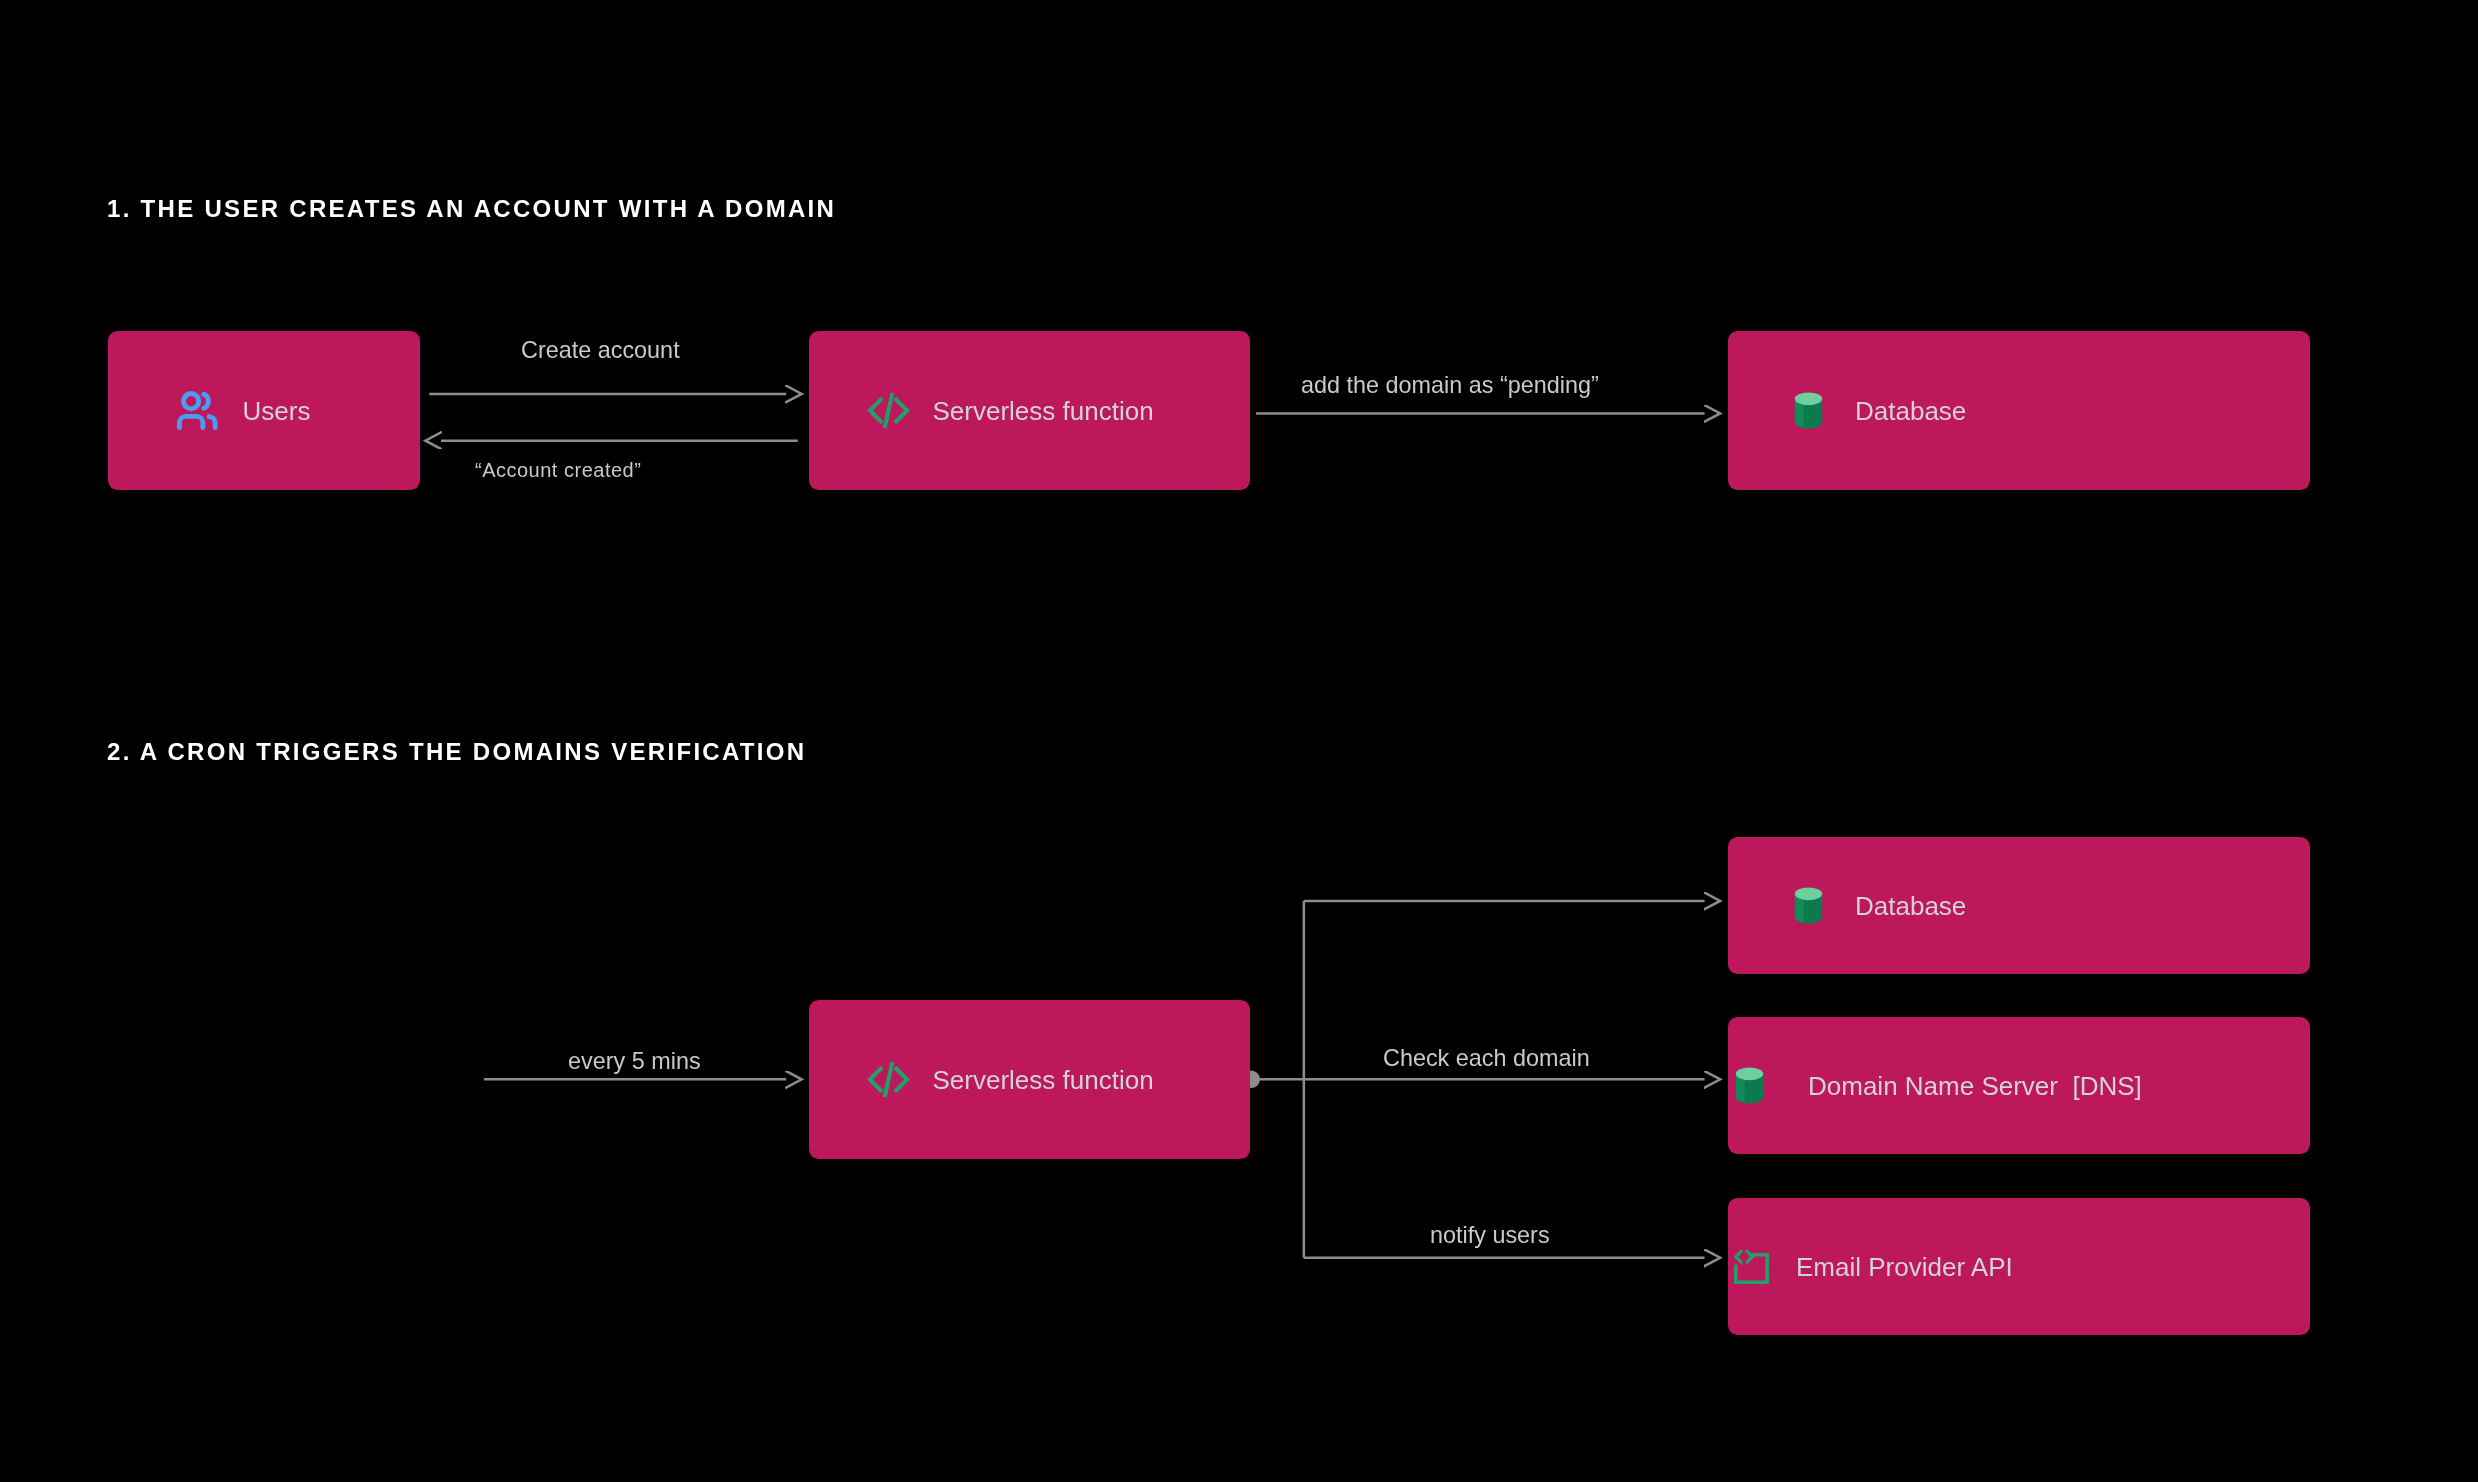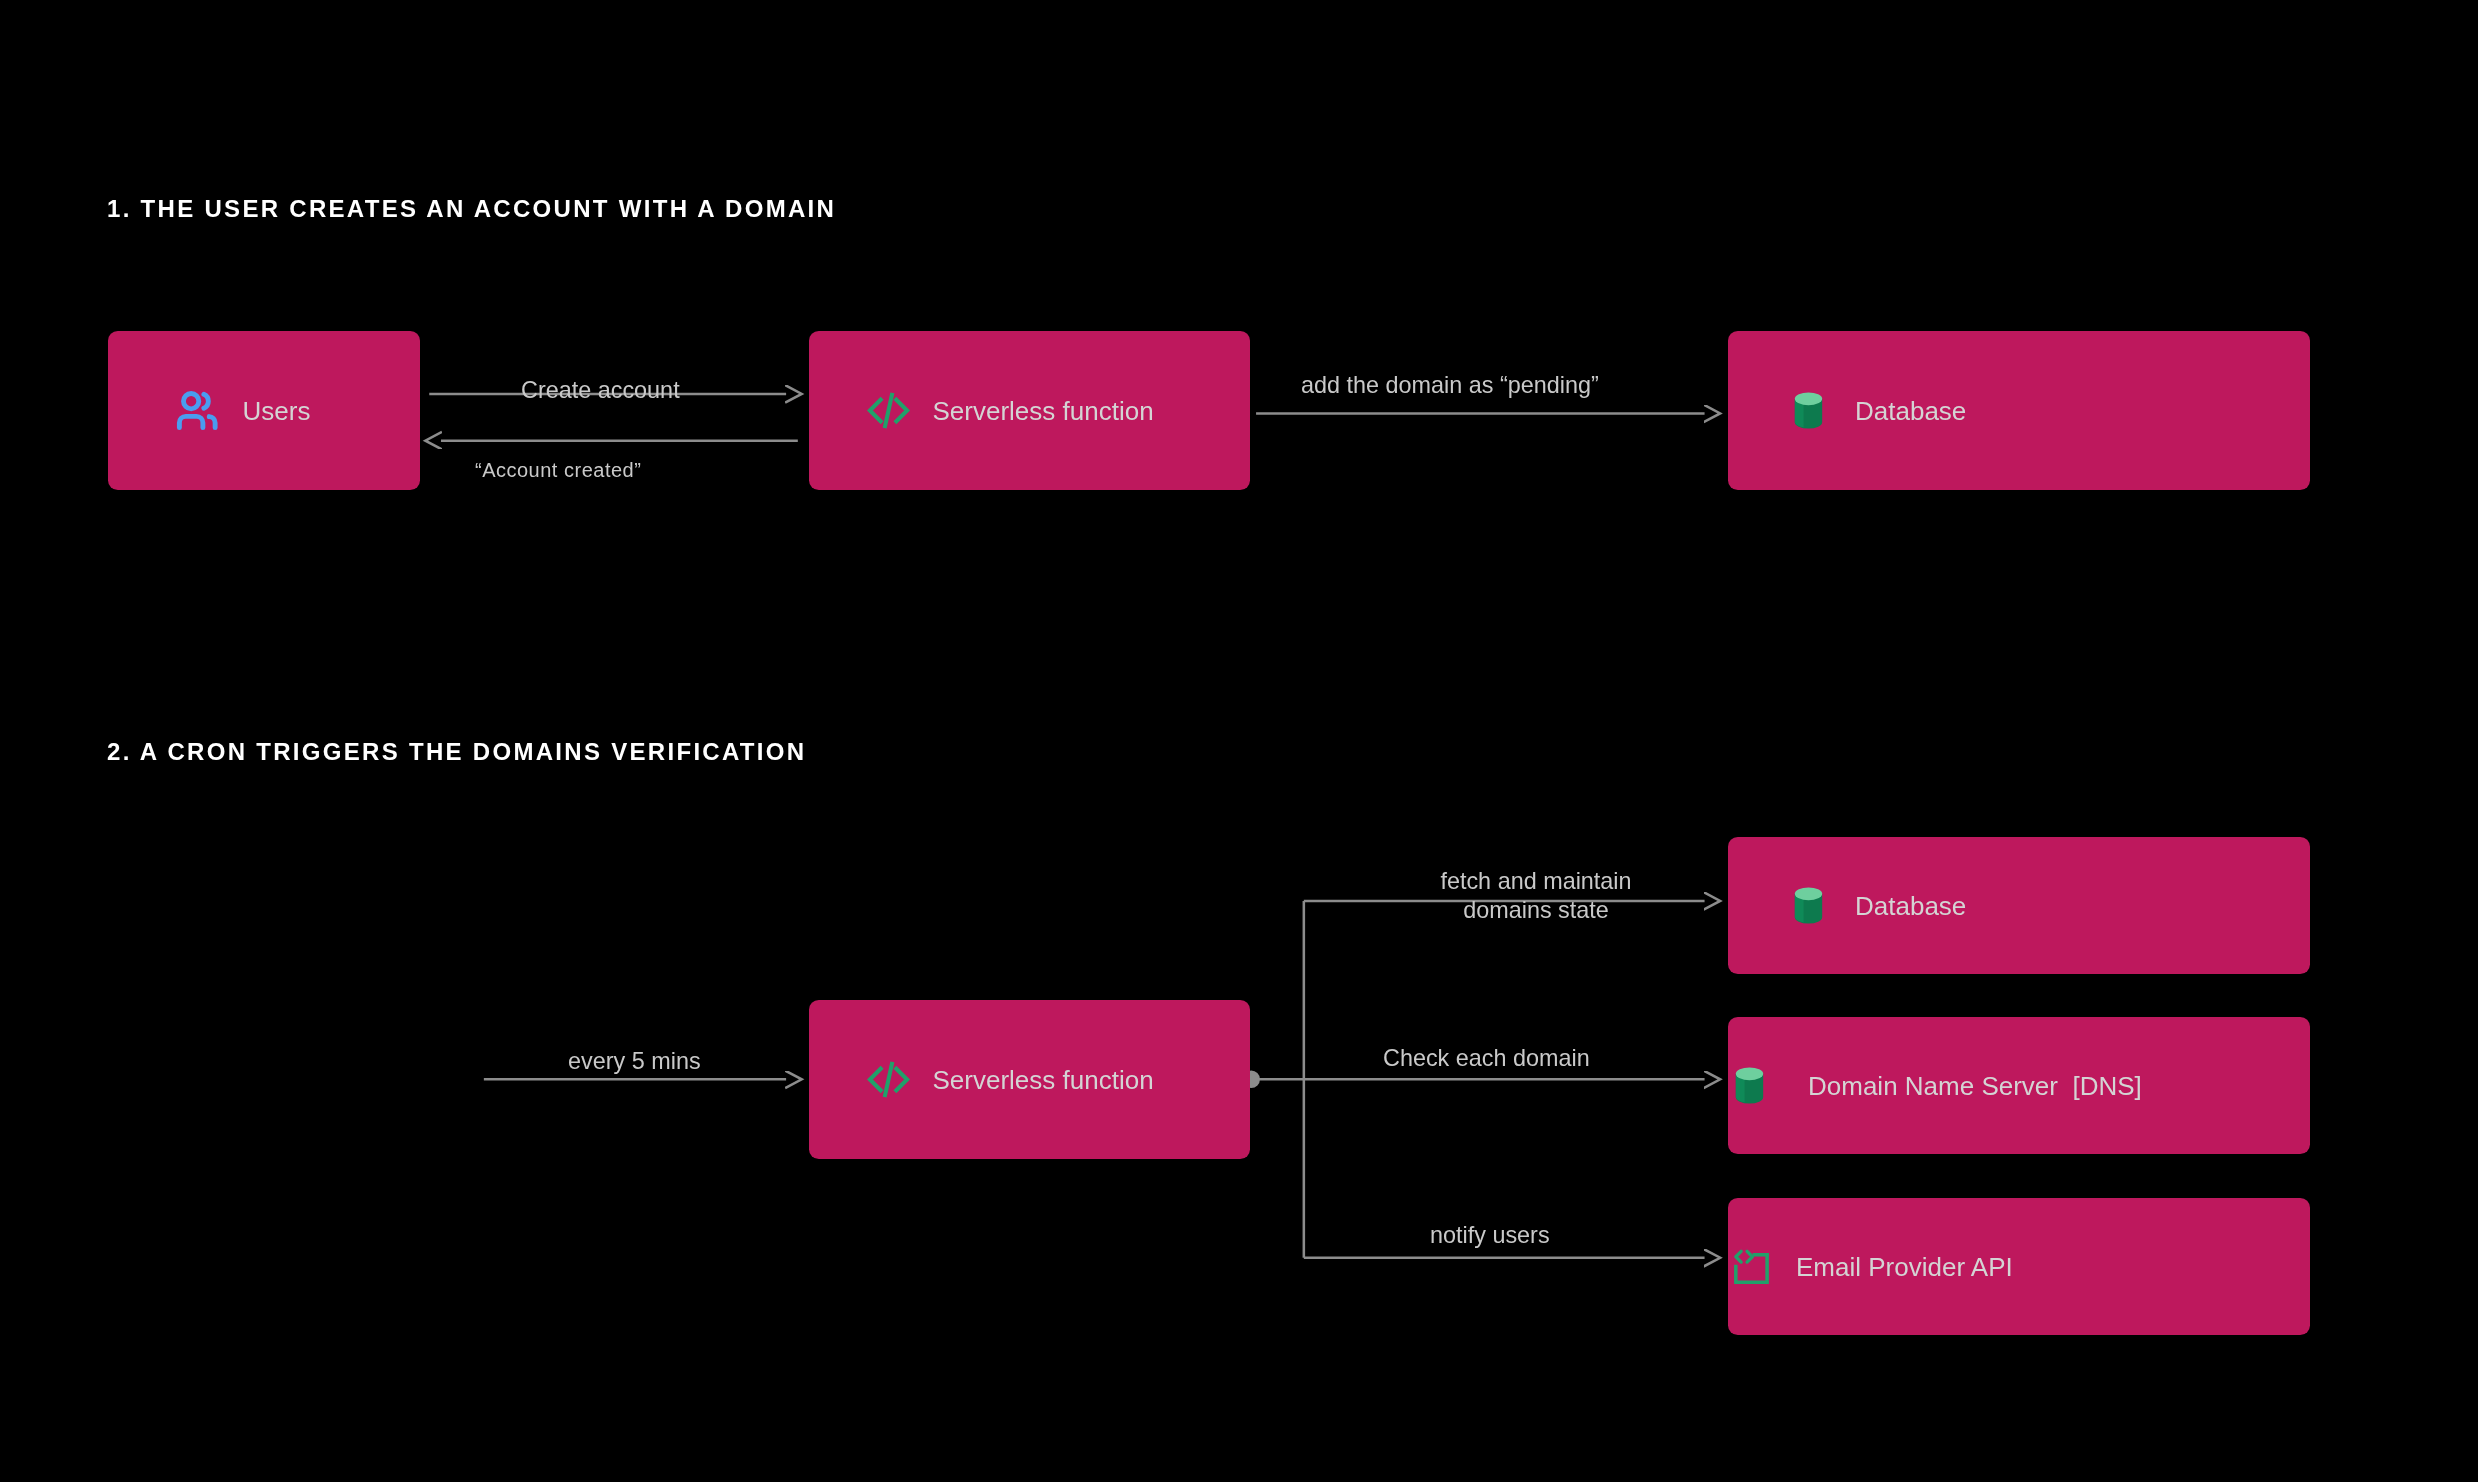--- a/index.html
+++ b/index.html
@@ -102,21 +102,21 @@
     white-space: nowrap;
     line-height: 1.25;
   }
   .edge-label.mono {
     font-family: Liberation Sans, sans-serif;
     font-size: 20px;
     letter-spacing: 0.5px;
   }
   .edge-label.center { text-align: center; }
 
-  #label-create-account { left: 521px; top: 336px; margin-top: 40px; }
+  #label-create-account { left: 521px; top: 336px; }
   #label-account-created { left: 475px; top: 458px; }
   #label-add-domain { left: 1301px; top: 371px; }
   #label-every-5-mins { left: 568px; top: 1047px; }
   #label-fetch { left: 1375px; top: 867px; width: 322px; }
   #label-check { left: 1383px; top: 1044px; }
   #label-notify { left: 1430px; top: 1221px; }
 
   svg.wires {
     position: absolute;
     left: 0; top: 0;
@@ -259,23 +259,19 @@
         <path d="M40 10 H27" fill="none" stroke="#21a06a" stroke-width="3.6" stroke-linecap="square"></path>
         <path d="M13.5 6.5 L8 12 L13.5 17.5" fill="none" stroke="#21a06a" stroke-width="3.4" stroke-linecap="round" stroke-linejoin="round"></path>
         <path d="M19.5 6.5 L25 12 L19.5 17.5" fill="none" stroke="#21a06a" stroke-width="3.4" stroke-linecap="round" stroke-linejoin="round"></path>
       </svg>
     </span>
     <span class="node-label">Email Provider API</span>
   </div>
 
   <div class="edge-label" id="label-every-5-mins">every 5 mins</div>
 
-  <div class="edge-label center" id="label-fetch">
-    <div>fetch and maintain</div>
-    <div>domains state</div>
-  </div>
 
   <div class="edge-label" id="label-check">Check each domain</div>
 
   <div class="edge-label" id="label-notify">notify users</div>
 
 </div>
 
 
 </body></html>

